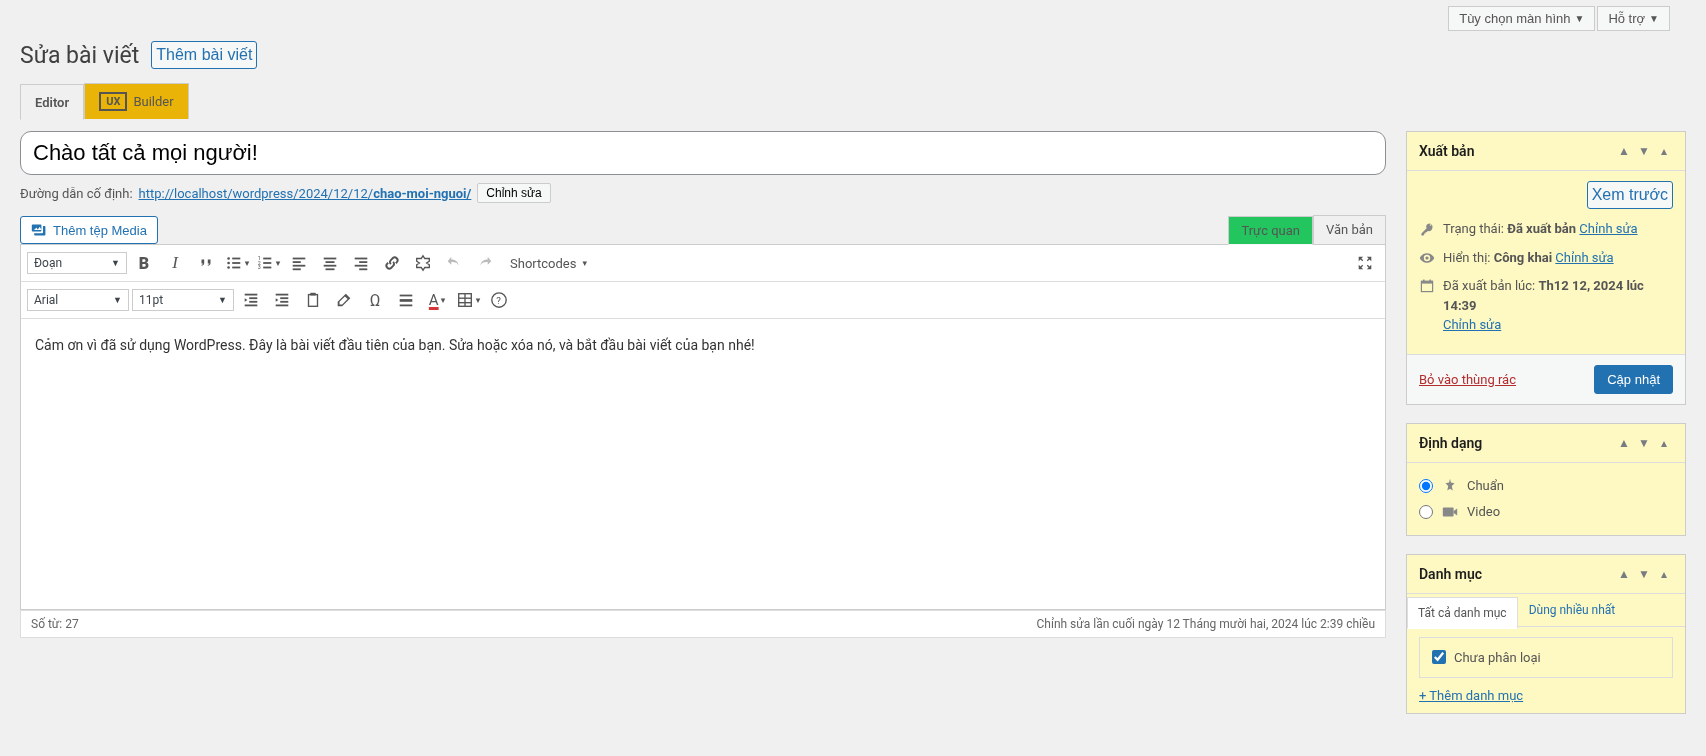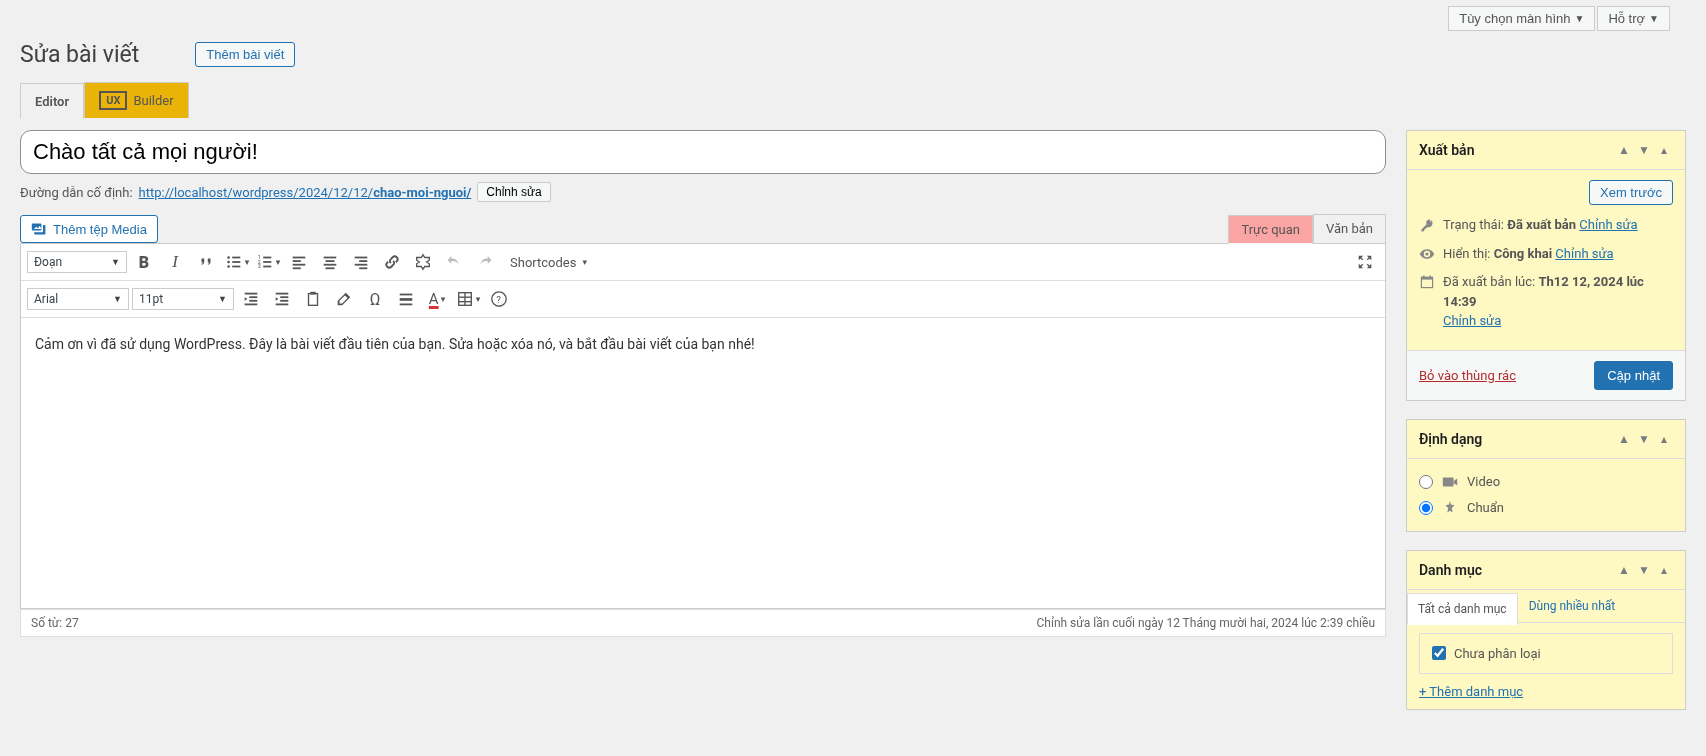--- a/index.html
+++ b/index.html
@@ -2,38 +2,38 @@
 <html><head>
 <meta charset="utf-8">
 <style>
 * { box-sizing: border-box; margin: 0; padding: 0; }
 body { font-family: -apple-system, BlinkMacSystemFont, "Segoe UI", Roboto, Arial, sans-serif; font-size: 13px; color: #3c434a; background: #f0f0f1; width: 1706px; }
 .top-bar { display: flex; justify-content: flex-end; padding: 6px 36px 0; gap: 2px; }
 .top-btn { background: #f6f7f7; border: 1px solid #ccc; padding: 4px 10px; font-size: 13px; color: #555; cursor: pointer; display:flex; align-items:center; gap:4px; }
 .top-btn .caret { font-size:10px; }
 .header-row { display: flex; align-items: center; padding: 10px 20px 6px; gap: 12px; }
 .page-title { font-size: 23px; font-weight: 400; color: #404040; }
-.btn-secondary { background: #f6f7f7; border: 1px solid #2271b1; color: #2271b1; padding: 4px 10px; font-size: 13px; cursor: pointer; border-radius: 3px; margin-left: 44px; }
+.btn-secondary { background: #f6f7f7; border: 1px solid #2271b1; color: #2271b1; padding: 4px 4px; font-size: 16px; cursor: pointer; border-radius: 3px; }
 .tabs { display: flex; padding: 0 20px; margin-top: 8px; }
 .tab { padding: 8px 14px; border:1px solid #ccc; background:#eab308; color:#555; font-size:13px; cursor:pointer; display:flex; align-items:center; gap:6px; border-bottom:none; }
 .tab.active { background:#f0f0f1; border-bottom:1px solid #f0f0f1; position:relative; top:1px; font-weight:600; }
 .ux-badge { border:2px solid #555; padding:1px 5px; font-size:11px; font-weight:700; }
 .cols { display:flex; gap:20px; padding:12px 20px 20px; align-items:flex-start; }
 .main { flex:1; }
 .side { width:280px; display:flex; flex-direction:column; gap:18px; }
 .title-input { width:100%; font-size:22px; padding:8px 12px; border:1px solid #8c8f94; background:#fff; border-radius:11px; }
 .permalink { margin:8px 0 12px; font-size:13px; color:#555; display:flex; align-items:center; flex-wrap:wrap; gap:6px;}
 .permalink a { color:#2271b1; text-decoration:underline;}
 .permalink .slug { font-weight:700; }
 .permalink-btn { border:1px solid #ccc; background:#f6f7f7; padding:2px 8px; font-size:12px; cursor:pointer; border-radius:2px;}
 .media-row { display:flex; justify-content:space-between; align-items:flex-end; }
 .media-btn { border:1px solid #2271b1; color:#2271b1; background:#fff; padding:5px 10px; font-size:13px; cursor:pointer; border-radius:3px; display:flex; align-items:center; gap:6px;}
 .editor-tabs { display:flex; }
 .editor-tab { border:1px solid #ccc; border-bottom:none; padding:6px 12px; background:#f0f0f1; color:#555; font-size:13px; cursor:pointer; }
-.editor-tab.active { background:#fca5a5; border-bottom:1px solid #f6f7f7; position:relative; top:1px;}
+.editor-tab.active { background:#22c55e; border-bottom:1px solid #f6f7f7; position:relative; top:1px;}
 .editor { border:1px solid #ccc; background:#fff; }
 .tb { display:flex; align-items:center; gap:3px; padding:4px 6px; border-bottom:1px solid #ddd; flex-wrap:wrap;}
 .tb-sel { border:1px solid #ccc; padding:3px 6px; font-size:12px; background:#fff; display:flex; align-items:center; justify-content:space-between;}
 .tb-sel.w1 { width:100px; }
 .tb-sel.w2 { width:102px; }
 .tb-btn { width:28px; height:28px; display:flex; align-items:center; justify-content:center; color:#555; cursor:pointer; border-radius:2px; position:relative;}
 .tb-text { padding:0 8px; color:#555; font-size:13px; display:flex; align-items:center; gap:4px; cursor:pointer;}
 .tb-btn svg { width:18px; height:18px; fill:#555; }
 .tb-btn.dim svg, .tb-btn.dim { color:#bbb; }
 .tb-btn.dim svg { fill:#bbb; }
@@ -322,33 +322,33 @@
       <div class="box-head">
         <span class="box-title">Định dạng</span>
         <div class="box-icons">
             <span>▲</span>
             <span>▼</span>
             <span>▴</span>
           </div>
       </div>
       <div class="box-body">
         <label class="fmt-row">
+          <input type="radio" name="fmt" checked="" style="">
+          <svg viewBox="0 0 20 20">
+              <path d="M10 2l1 4 4 1-3 3 1 5-3-2-3 2 1-5-3-3 4-1z"></path>
+            </svg>
+          <span>Chuẩn</span>
+        </label>
+        <label class="fmt-row">
           <input type="radio" name="fmt" style="">
           <svg viewBox="0 0 20 20">
               <rect x="2" y="5" width="12" height="10" rx="1"></rect>
               <path d="M14 9l4-3v8l-4-3z"></path>
             </svg>
           <span>Video</span>
-        </label>
-        <label class="fmt-row">
-          <input type="radio" name="fmt" checked="" style="">
-          <svg viewBox="0 0 20 20">
-              <path d="M10 2l1 4 4 1-3 3 1 5-3-2-3 2 1-5-3-3 4-1z"></path>
-            </svg>
-          <span>Chuẩn</span>
         </label>
       </div>
     </div>
 
     <div class="box">
       <div class="box-head">
         <span class="box-title">Danh mục</span>
         <div class="box-icons">
             <span>▲</span>
             <span>▼</span>

